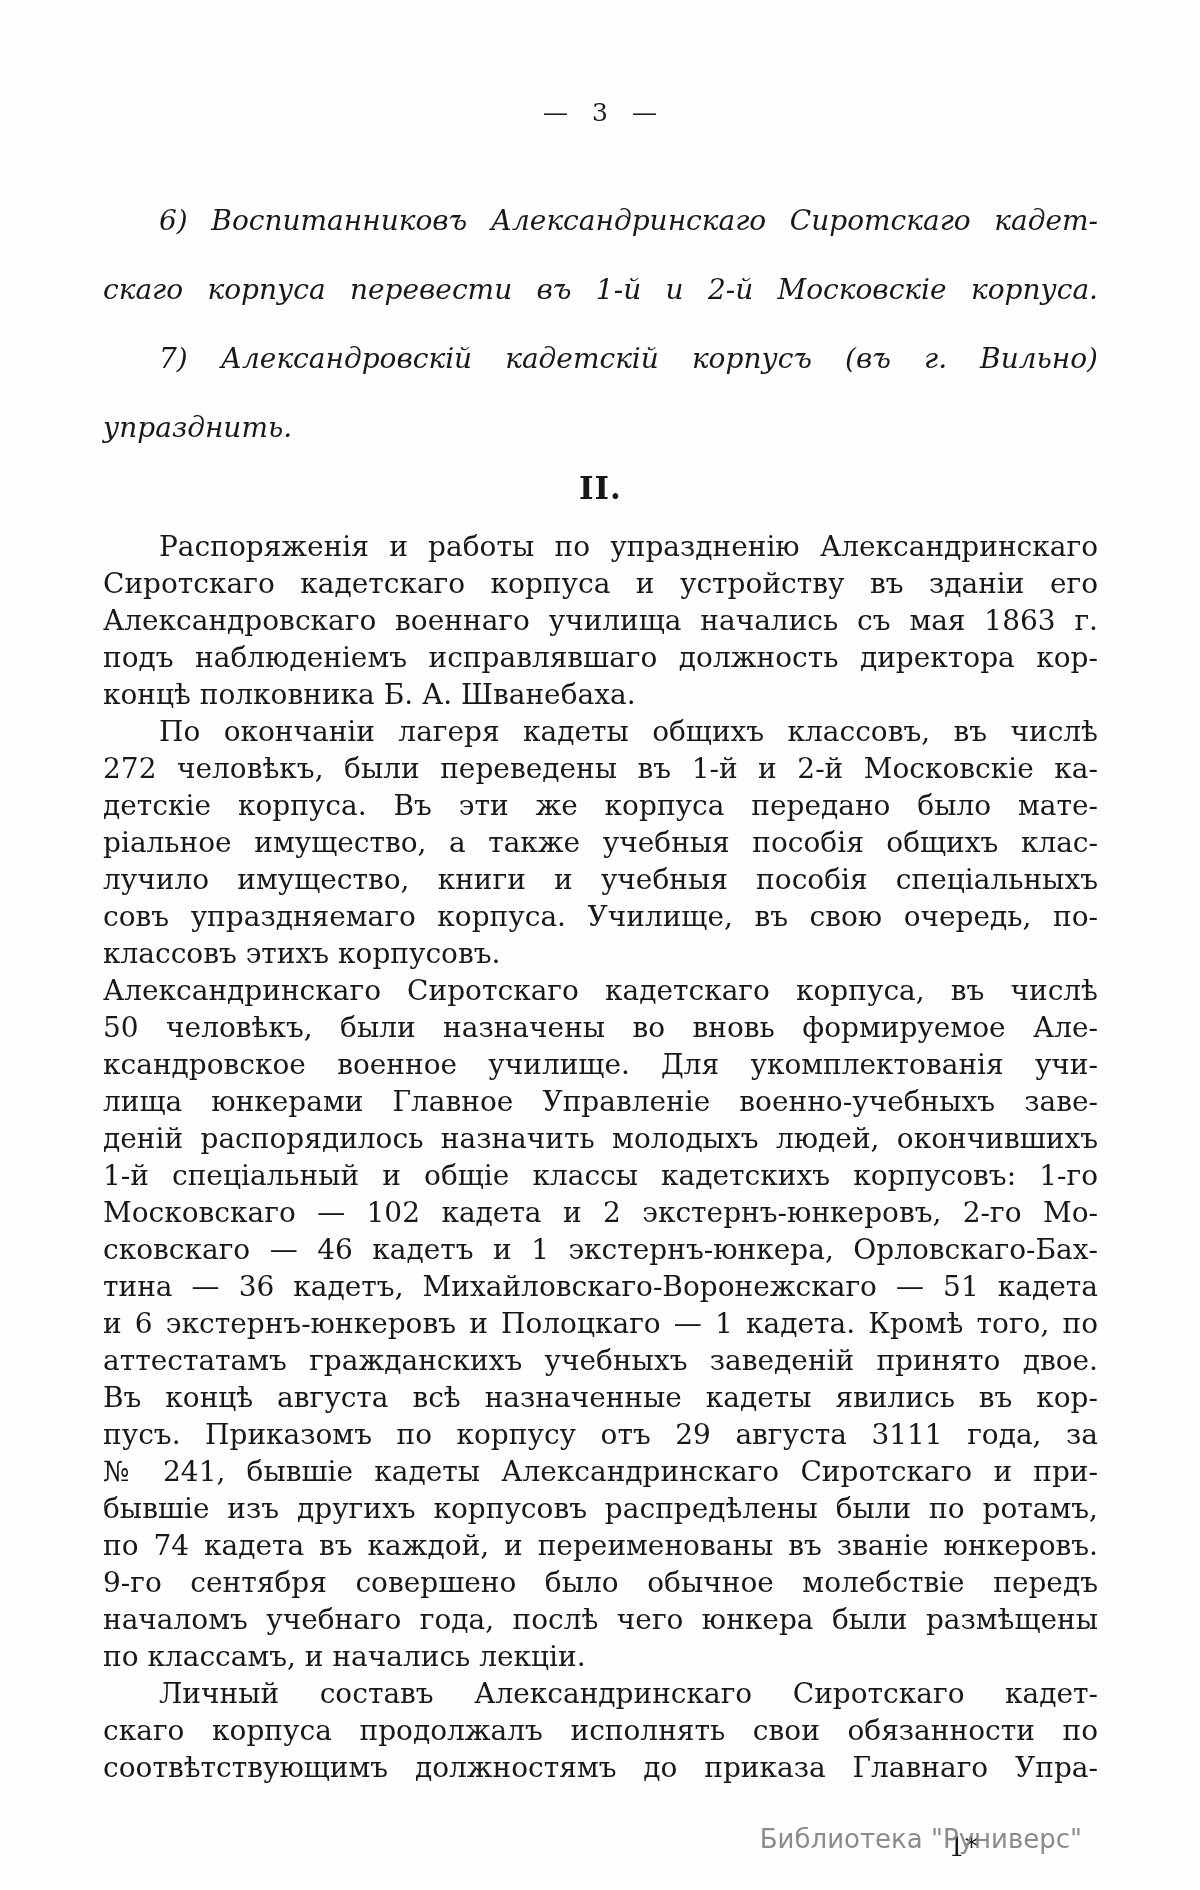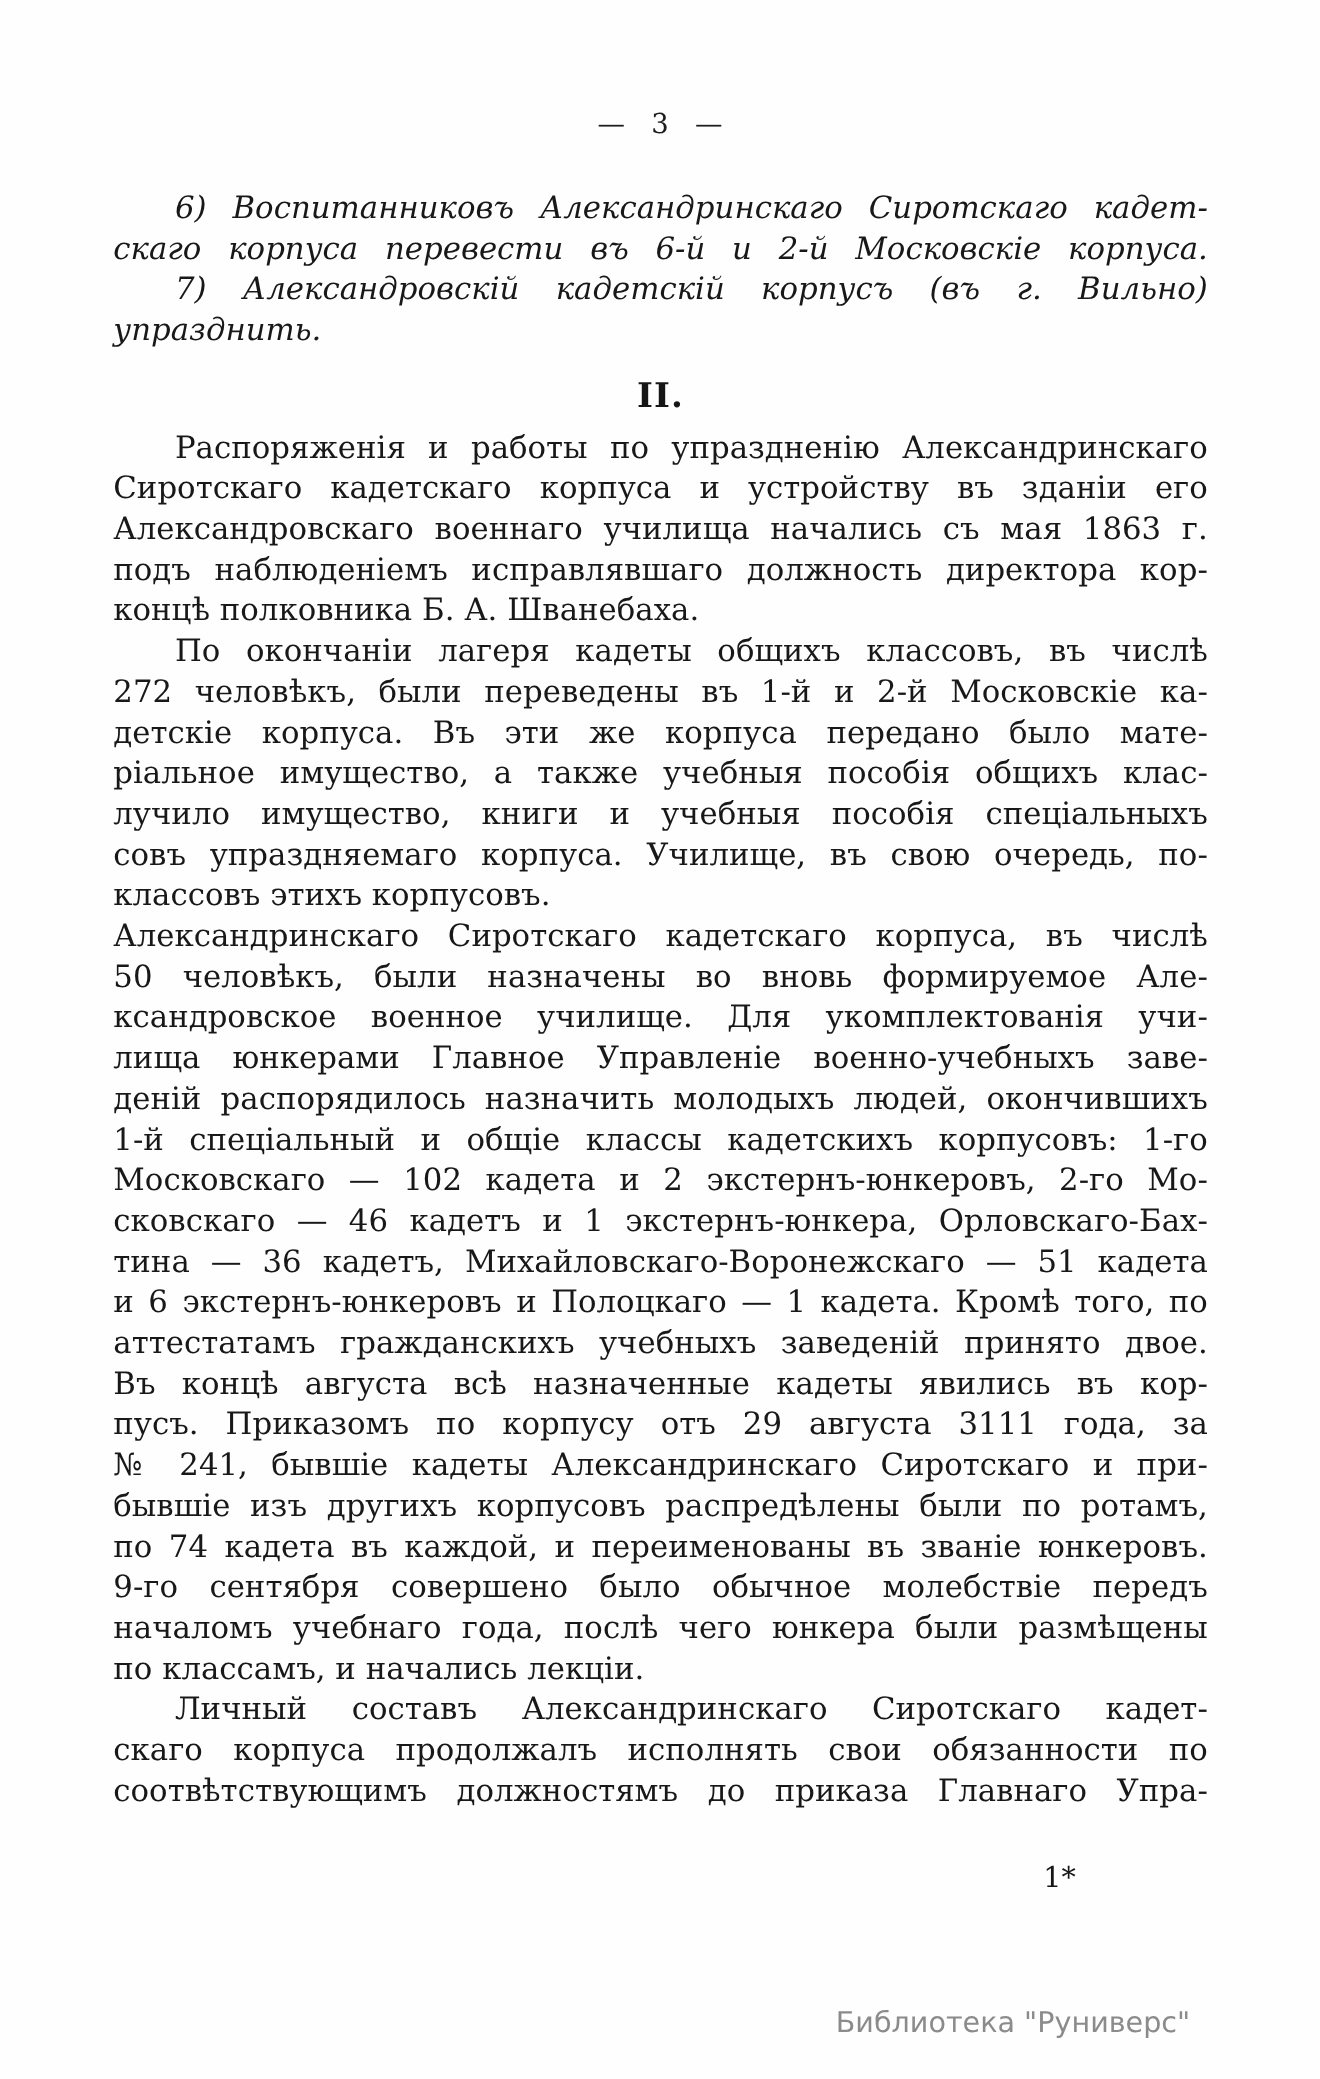--- a/index.html
+++ b/index.html
@@ -35,28 +35,28 @@
   .ln {
     font-size: 28px;
     line-height: 37px;
     height: 37px;
     text-align: justify;
     text-align-last: justify;
     color: #181818;
   }
   .ind { text-indent: 56px; }
   .lastln { text-align-last: left; }
-  .intro .ln { font-style: italic; }
+  .intro .ln { font-style: italic; margin-top: 32px; }
   .heading {
     text-align: center;
     font-weight: bold;
     font-size: 31px;
     line-height: 40px;
     margin-top: 22px;
-    margin-bottom: 8px;
+    margin-bottom: 20px;
     letter-spacing: 1px;
   }
   .sig {
     margin-top: 48px;
     padding-right: 120px;
     text-align: right;
     font-size: 26px;
     line-height: 26px;
   }
   .watermark {
@@ -72,21 +72,21 @@
 <body>
 
 <div class="sheet">
 
   <div class="pageno">— 3 —</div>
 
   <div class="col">
 
     <div class="intro">
       <div class="ln ind">6) Воспитанниковъ Александринскаго Сиротскаго кадет-</div>
-      <div class="ln">скаго корпуса перевести въ 6-й и 2-й Московскіе корпуса.</div>
+      <div class="ln">скаго корпуса перевести въ 1-й и 2-й Московскіе корпуса.</div>
       <div class="ln ind">7) Александровскій кадетскій корпусъ (въ г. Вильно)</div>
       <div class="ln lastln">упразднить.</div>
     </div>
 
     <div class="heading">II.</div>
 
     <div class="para">
       <div class="ln ind">Распоряженія и работы по упраздненію Александринскаго</div>
       <div class="ln">Сиротскаго кадетскаго корпуса и устройству въ зданіи его</div>
       <div class="ln">Александровскаго военнаго училища начались съ мая 1863 г.</div>

